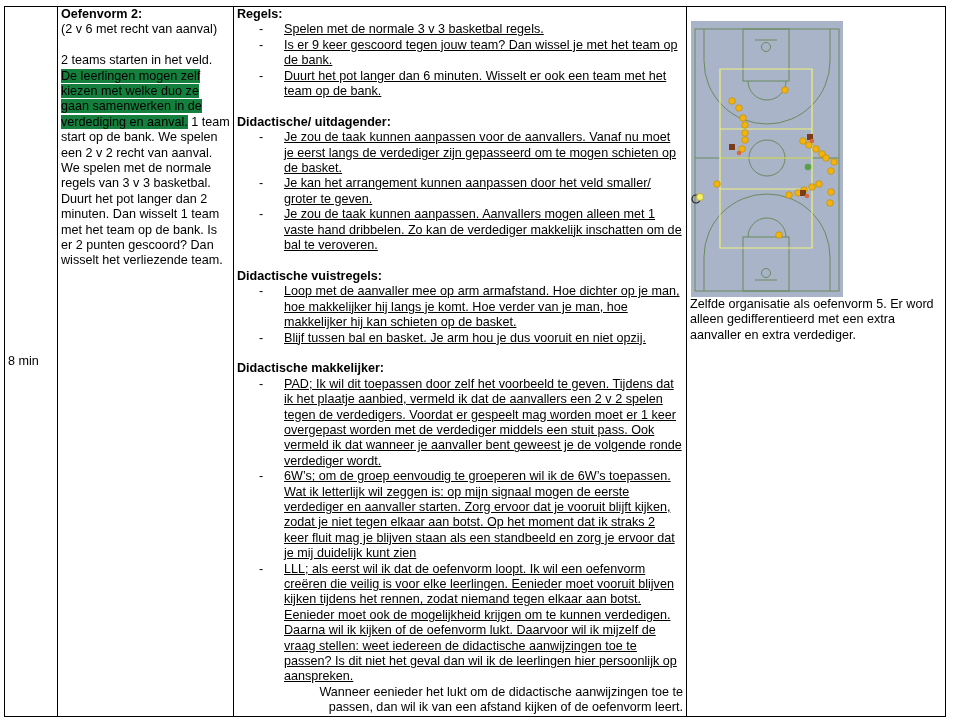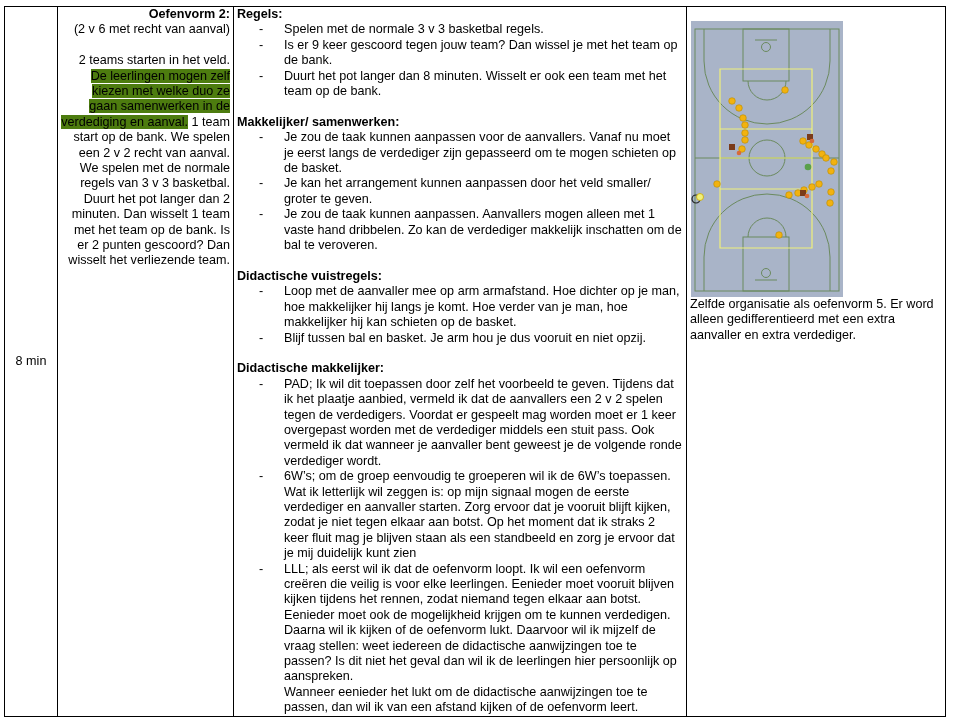--- a/index.html
+++ b/index.html
@@ -1,29 +1,29 @@
 <!DOCTYPE html>
 <html><head>
 <meta charset="utf-8">
 <style>
   html,body{margin:0;padding:0;background:#ffffff;}
   body{width:953px;height:721px;overflow:hidden;position:relative;font-family:"Liberation Sans",sans-serif;font-size:12.6px;color:#000;}
   table.lesson{position:absolute;left:4px;top:6px;border-collapse:collapse;table-layout:fixed;width:942px;height:705px;}
   table.lesson td{border:1.3px solid #000;vertical-align:top;padding:0 3px;line-height:15.4px;}
-  td.time{width:46px;vertical-align:middle !important;text-align:center;}
-  td.desc{width:169px;text-align:right;}
+  td.time{width:46px;vertical-align:middle !important;text-align:left;}
+  td.desc{width:169px;}
   td.main{width:446px;margin-top:20px;}
   td.org{}
   .h{font-weight:bold;}
-  .hl{background:#4d7c0f;}
+  .hl{background:#15803d;}
   .gap{height:15.4px;}
   ul.dash{list-style:none;margin:0;padding:0 0 0 22px;}
-  ul.dash li{position:relative;padding-left:25px;}
+  ul.dash li{position:relative;padding-left:25px;text-decoration:underline;}
   ul.dash li::before{content:"-";position:absolute;left:0;top:0;}
-  .cont{padding-left:47px;}
+  .cont{padding-left:47px;text-align:right;}
   .court{display:block;margin:14px 0 0 1px;}
 </style>
 </head>
 <body>
 
 <table class="lesson">
   <tbody>
       <tr>
     <td class="time">
       <span>8 min</span>
@@ -32,24 +32,24 @@
       <div class="h">Oefenvorm 2:</div>
       <div>(2 v 6 met recht van aanval)</div>
       <div class="gap"></div>
       <div><span>2 teams starten in het veld.</span> <span class="hl">De leerlingen mogen zelf kiezen met welke duo ze gaan samenwerken in de verdediging en aanval.</span><span> 1 team start op de bank. We spelen een 2 v 2 recht van aanval. We spelen met de normale regels van 3 v 3 basketbal. Duurt het pot langer dan 2 minuten. Dan wisselt 1 team met het team op de bank. Is er 2 punten gescoord? Dan wisselt het verliezende team.</span></div>
     </td>
     <td class="main">
       <div class="h">Regels:</div>
       <ul class="dash">
         <li>Spelen met de normale 3 v 3 basketbal regels.</li>
         <li>Is er 9 keer gescoord tegen jouw team? Dan wissel je met het team op de bank.</li>
-        <li>Duurt het pot langer dan 8 minuten. Wisselt er ook een team met het team op de bank.</li>
+        <li>Duurt het pot langer dan 6 minuten. Wisselt er ook een team met het team op de bank.</li>
       </ul>
       <div class="gap"></div>
-      <div class="h">Makkelijker/ samenwerken:</div>
+      <div class="h">Didactische/ uitdagender:</div>
       <ul class="dash">
         <li>Je zou de taak kunnen aanpassen voor de aanvallers. Vanaf nu moet je eerst langs de verdediger zijn gepasseerd om te mogen schieten op de basket.</li>
         <li>Je kan het arrangement kunnen aanpassen door het veld smaller/ groter te geven.</li>
         <li>Je zou de taak kunnen aanpassen. Aanvallers mogen alleen met 1 vaste hand dribbelen. Zo kan de verdediger makkelijk inschatten om de bal te veroveren.</li>
       </ul>
       <div class="gap"></div>
       <div class="h">Didactische vuistregels:</div>
       <ul class="dash">
         <li>Loop met de aanvaller mee op arm armafstand. Hoe dichter op je man, hoe makkelijker hij langs je komt. Hoe verder van je man, hoe makkelijker hij kan schieten op de basket.</li>
         <li>Blijf tussen bal en basket. Je arm hou je dus vooruit en niet opzij.</li>

